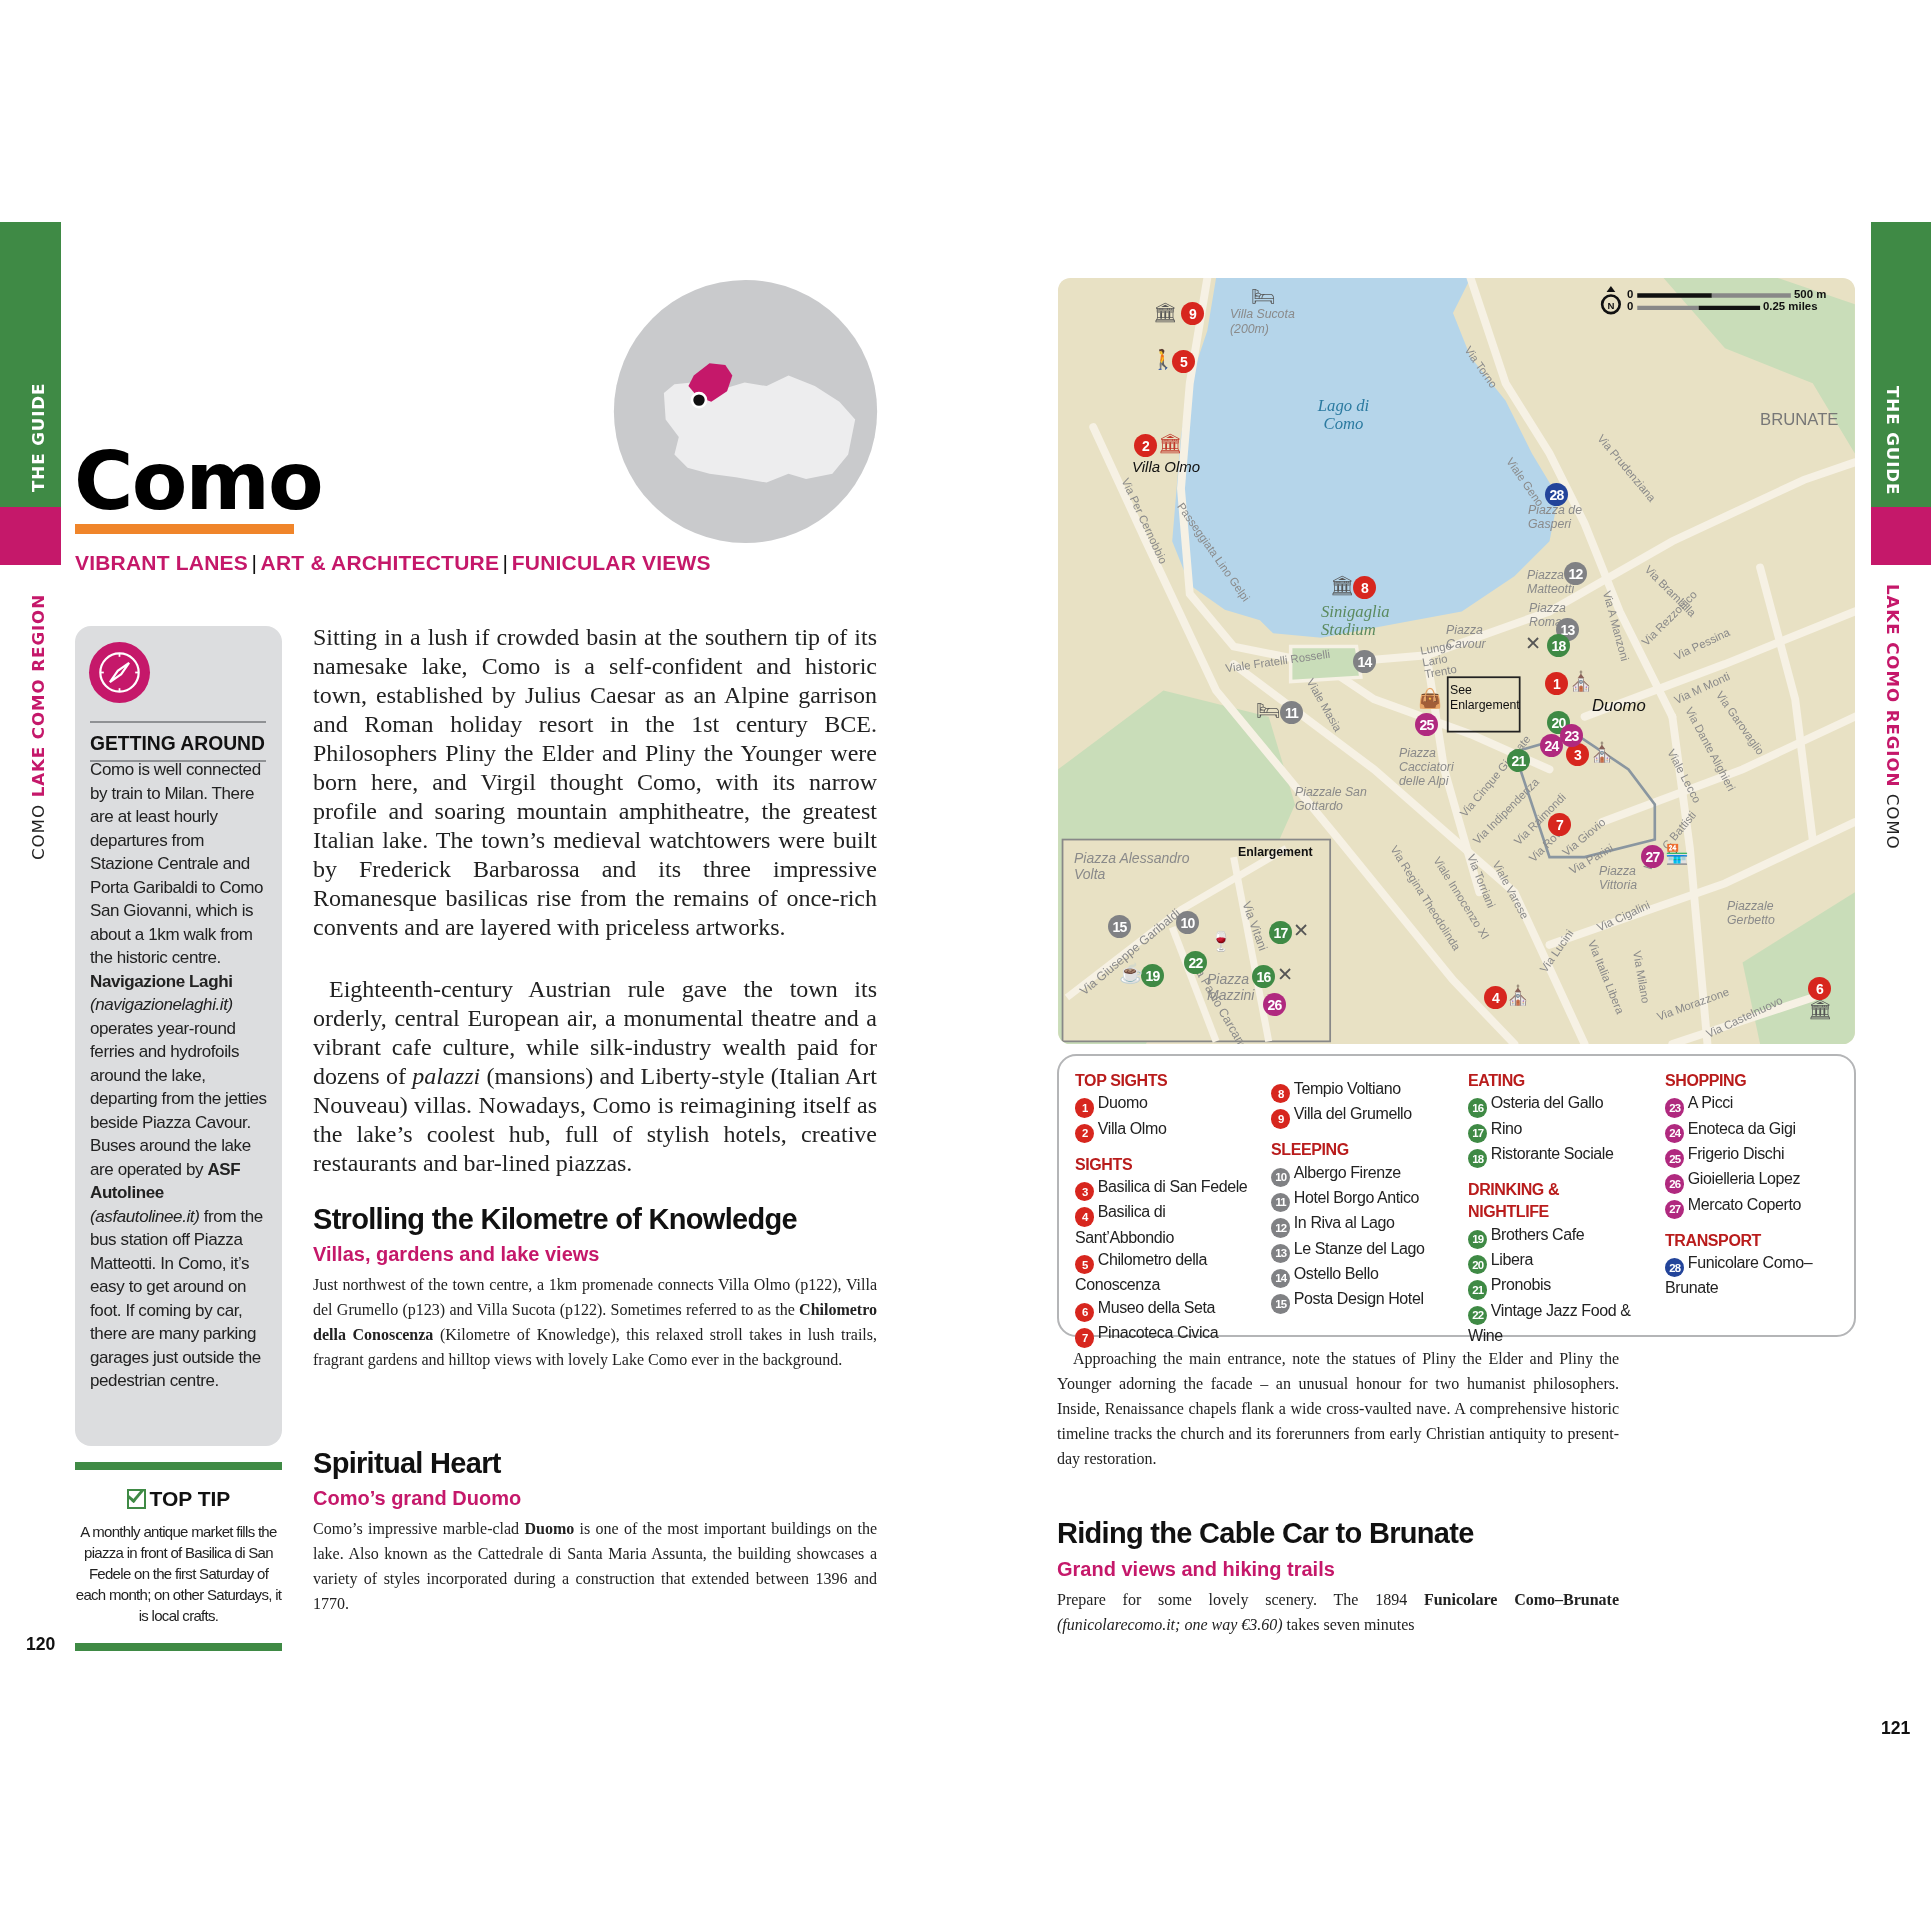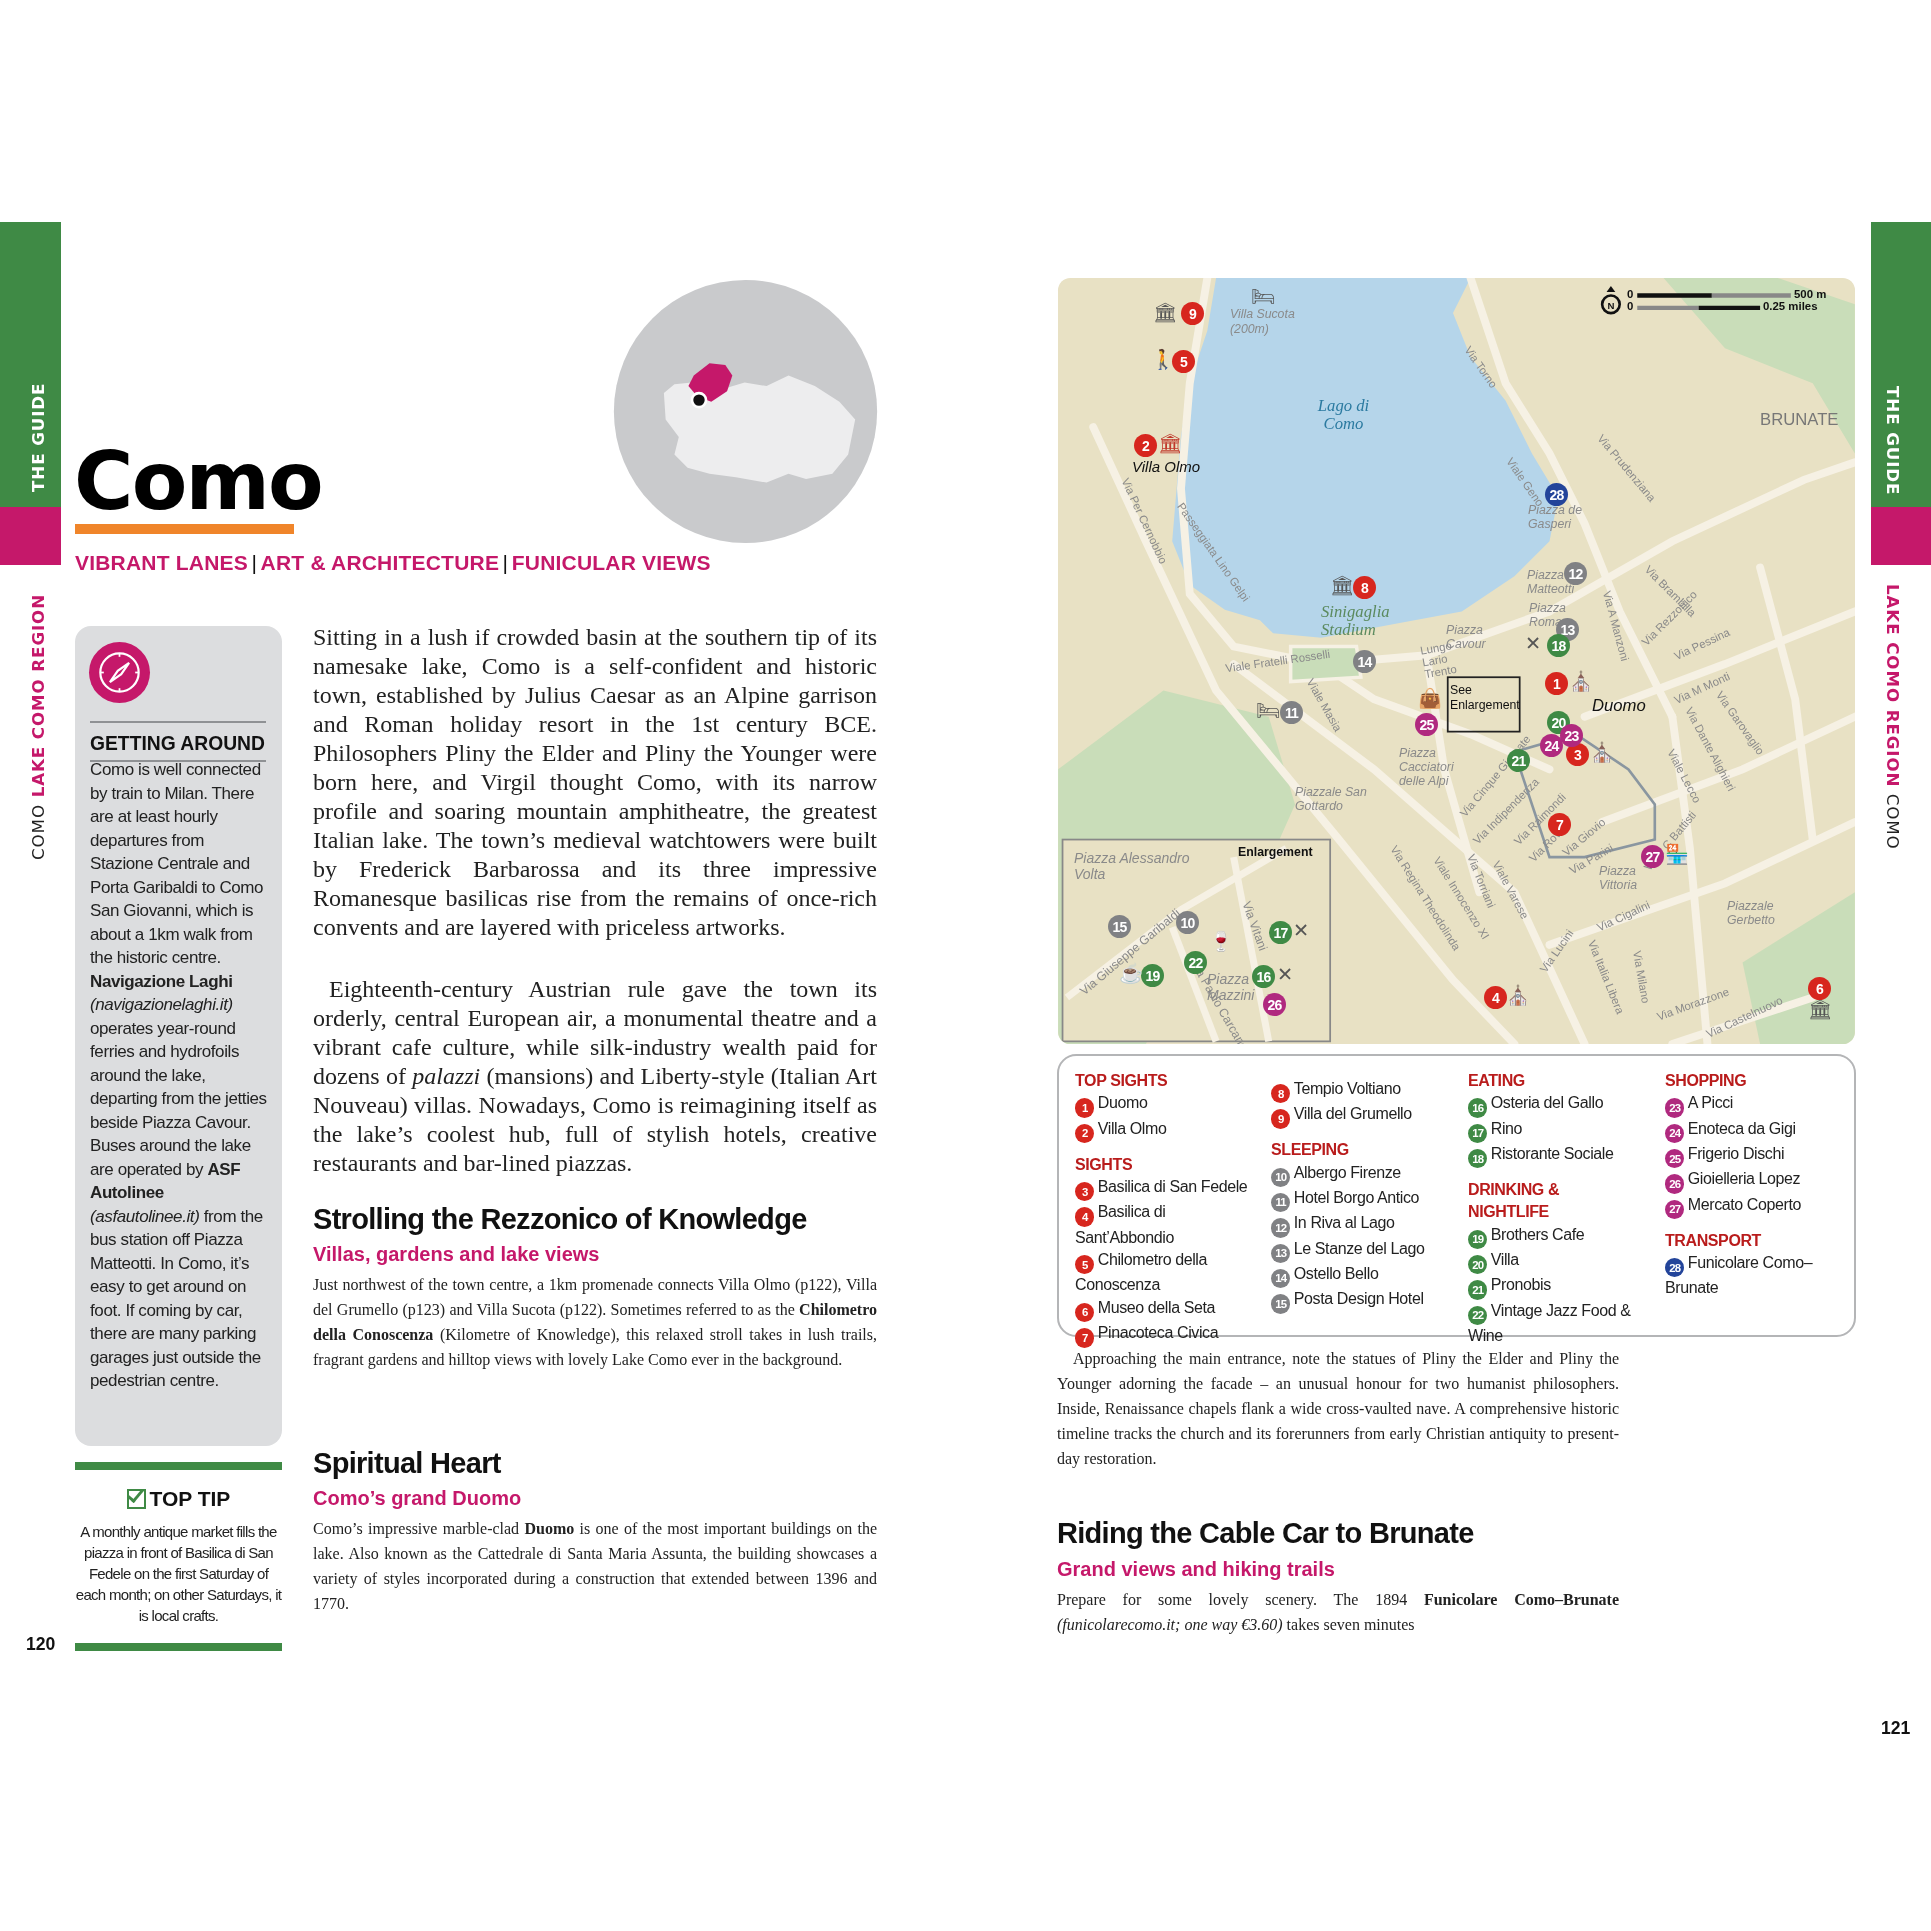--- a/index.html
+++ b/index.html
@@ -123,21 +123,21 @@
 <div class="abs green-rule" style="left:75px;top:1643px;width:207px;"></div>
 <div class="abs pagenum" style="left:26px;top:1634px;">120</div>
 
 <div class="abs serif-body intro" style="left:313px;top:623px;width:564px;hyphens:auto;">Sitting in a lush if crowded basin at the southern tip of its namesake lake, Como is a self-confident and historic town, established by Julius Caesar as an Alpine garrison and Roman holiday resort in the 1st century BCE. Philosophers Pliny the Elder and Pliny the Younger were born here, and Virgil thought Como, with its narrow profile and soaring mountain amphitheatre, the greatest Italian lake. The town’s medieval watchtowers were built by Frederick Barbarossa and its three impressive Romanesque basilicas rise from the remains of once-rich convents and are layered with priceless artworks.</div>
 <div class="abs serif-body intro indent" style="left:313px;top:975px;width:564px;">
   <span>Eighteenth-century Austrian rule gave the town its orderly, central European air, a monumental theatre and a vibrant cafe culture, while silk-industry wealth paid for dozens of</span>
   <i>palazzi</i>
   <span>(mansions) and Liberty-style (Italian Art Nouveau) villas. Nowadays, Como is reimagining itself as the lake’s coolest hub, full of stylish hotels, creative restaurants and bar-lined piazzas.</span>
 </div>
 
-<div class="abs h2" style="left:313px;top:1203px;">Strolling the Rezzonico of Knowledge</div>
+<div class="abs h2" style="left:313px;top:1203px;">Strolling the Kilometre of Knowledge</div>
 <div class="abs sub" style="left:313px;top:1243px;">Villas, gardens and lake views</div>
 <div class="abs serif-body body2" style="left:313px;top:1272px;width:564px;">
   <span>Just northwest of the town centre, a 1km promenade connects Villa Olmo (p122), Villa del Grumello (p123) and Villa Sucota (p122). Sometimes referred to as the</span>
   <b>Chilometro della Conoscenza</b>
   <span>(Kilometre of Knowledge), this relaxed stroll takes in lush trails, fragrant gardens and hilltop views with lovely Lake Como ever in the background.</span>
 </div>
 
 <div class="abs h2" style="left:313px;top:1447px;">Spiritual Heart</div>
 <div class="abs sub" style="left:313px;top:1487px;">Como’s grand Duomo</div>
 <div class="abs serif-body body2" style="left:313px;top:1516px;width:564px;">
@@ -324,21 +324,21 @@
     <span class="item"><span class="dot grey">15</span><span>Posta Design Hotel</span></span>
   </div>
   <div class="legend-col" style="left:409px;width:184px;">
     <div class="cat">EATING</div>
     <span class="item"><span class="dot green">16</span><span>Osteria del Gallo</span></span>
     <span class="item"><span class="dot green">17</span><span>Rino</span></span>
     <span class="item"><span class="dot green">18</span><span>Ristorante Sociale</span></span>
     <div class="gap"></div>
     <div class="cat" style="width:123px;">DRINKING &amp; NIGHTLIFE</div>
     <span class="item"><span class="dot green">19</span><span>Brothers Cafe</span></span>
-    <span class="item"><span class="dot green">20</span><span>Villa</span></span>
+    <span class="item"><span class="dot green">20</span><span>Libera</span></span>
     <span class="item"><span class="dot green">21</span><span>Pronobis</span></span>
     <span class="item"><span class="dot green">22</span><span>Vintage Jazz Food &amp; Wine</span></span>
   </div>
   <div class="legend-col" style="left:606px;width:176px;">
     <div class="cat">SHOPPING</div>
     <span class="item"><span class="dot purple">23</span><span>A Picci</span></span>
     <span class="item"><span class="dot purple">24</span><span>Enoteca da Gigi</span></span>
     <span class="item"><span class="dot purple">25</span><span>Frigerio Dischi</span></span>
     <span class="item"><span class="dot purple">26</span><span>Gioielleria Lopez</span></span>
     <span class="item"><span class="dot purple">27</span><span>Mercato Coperto</span></span>

